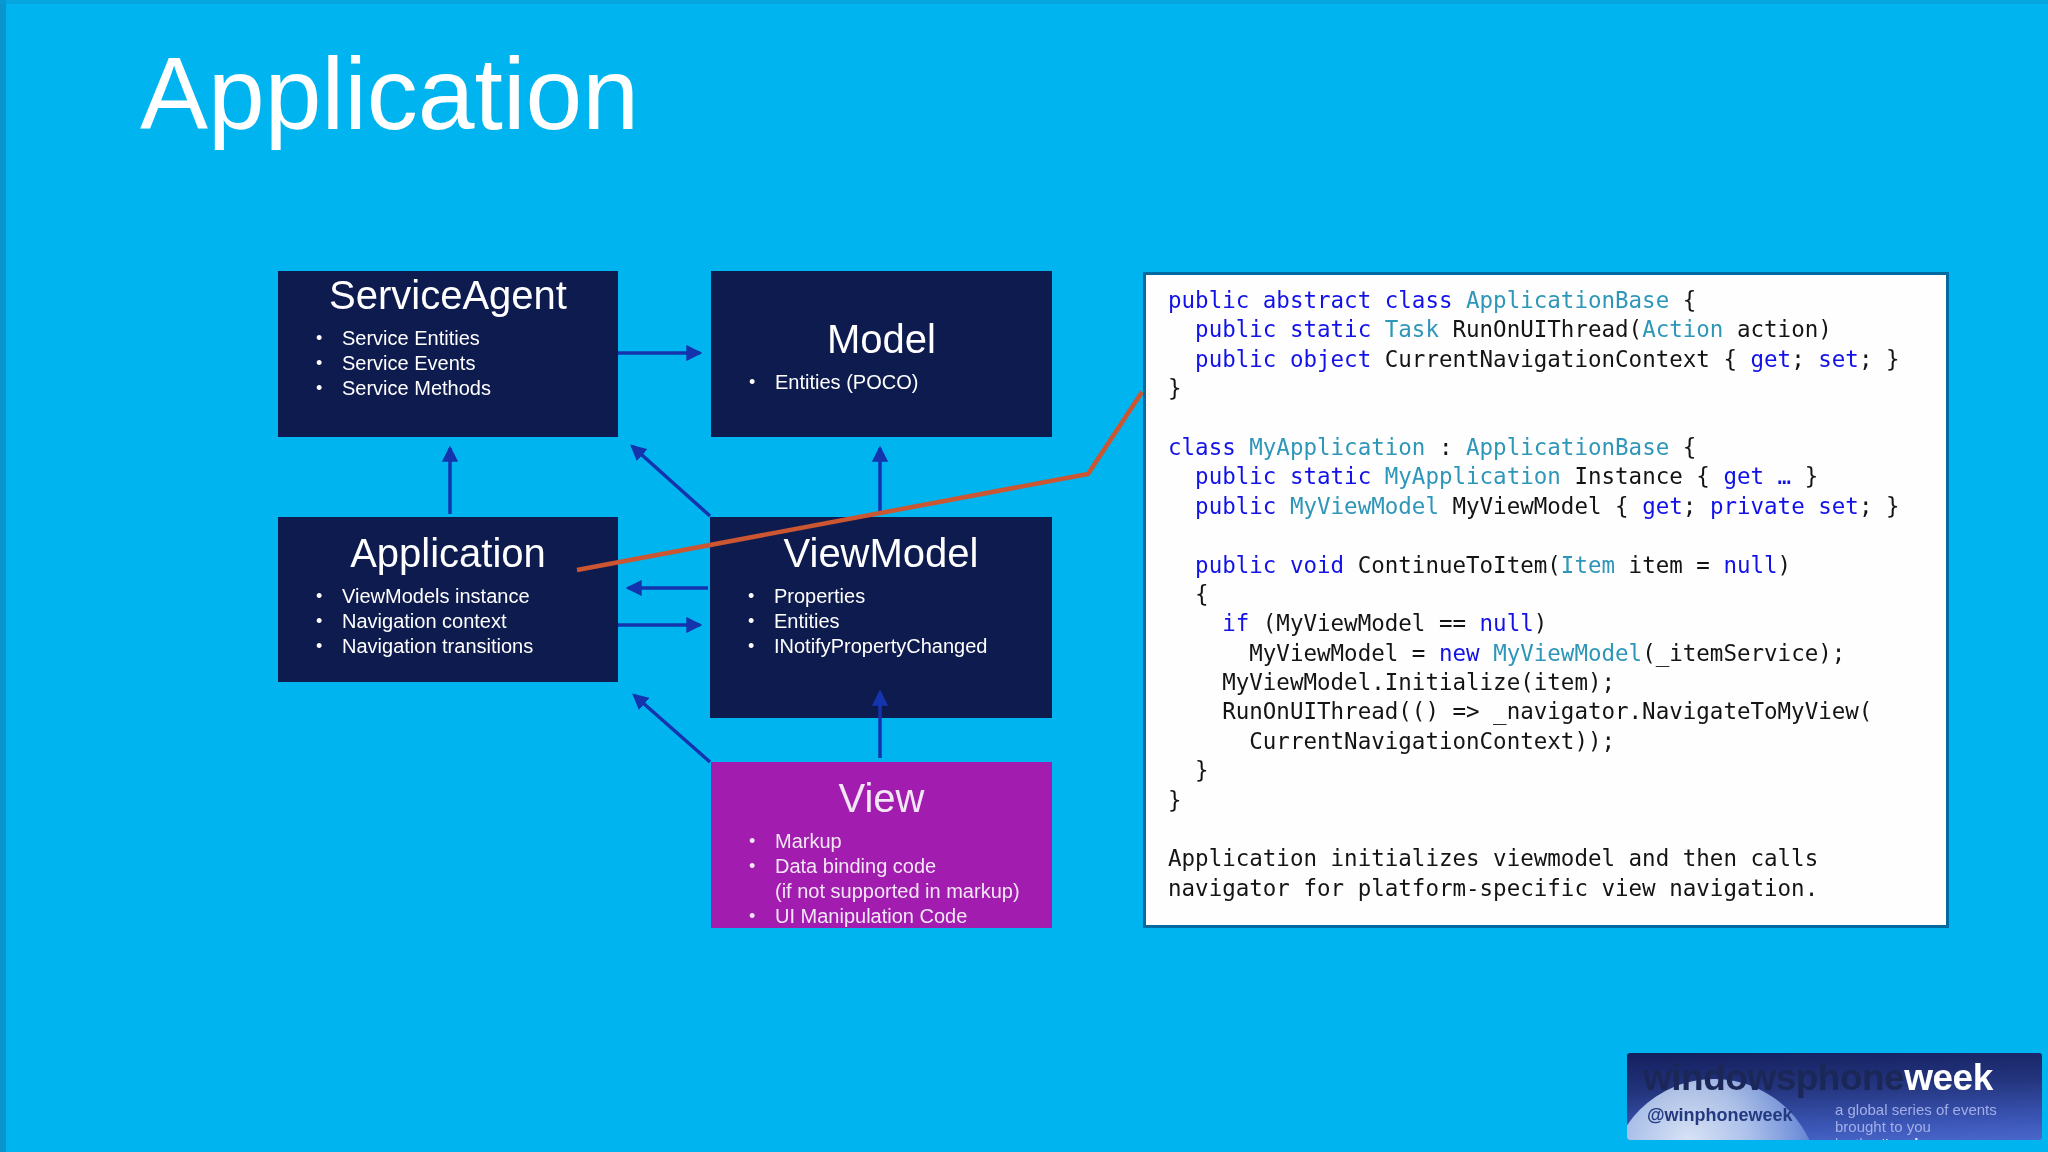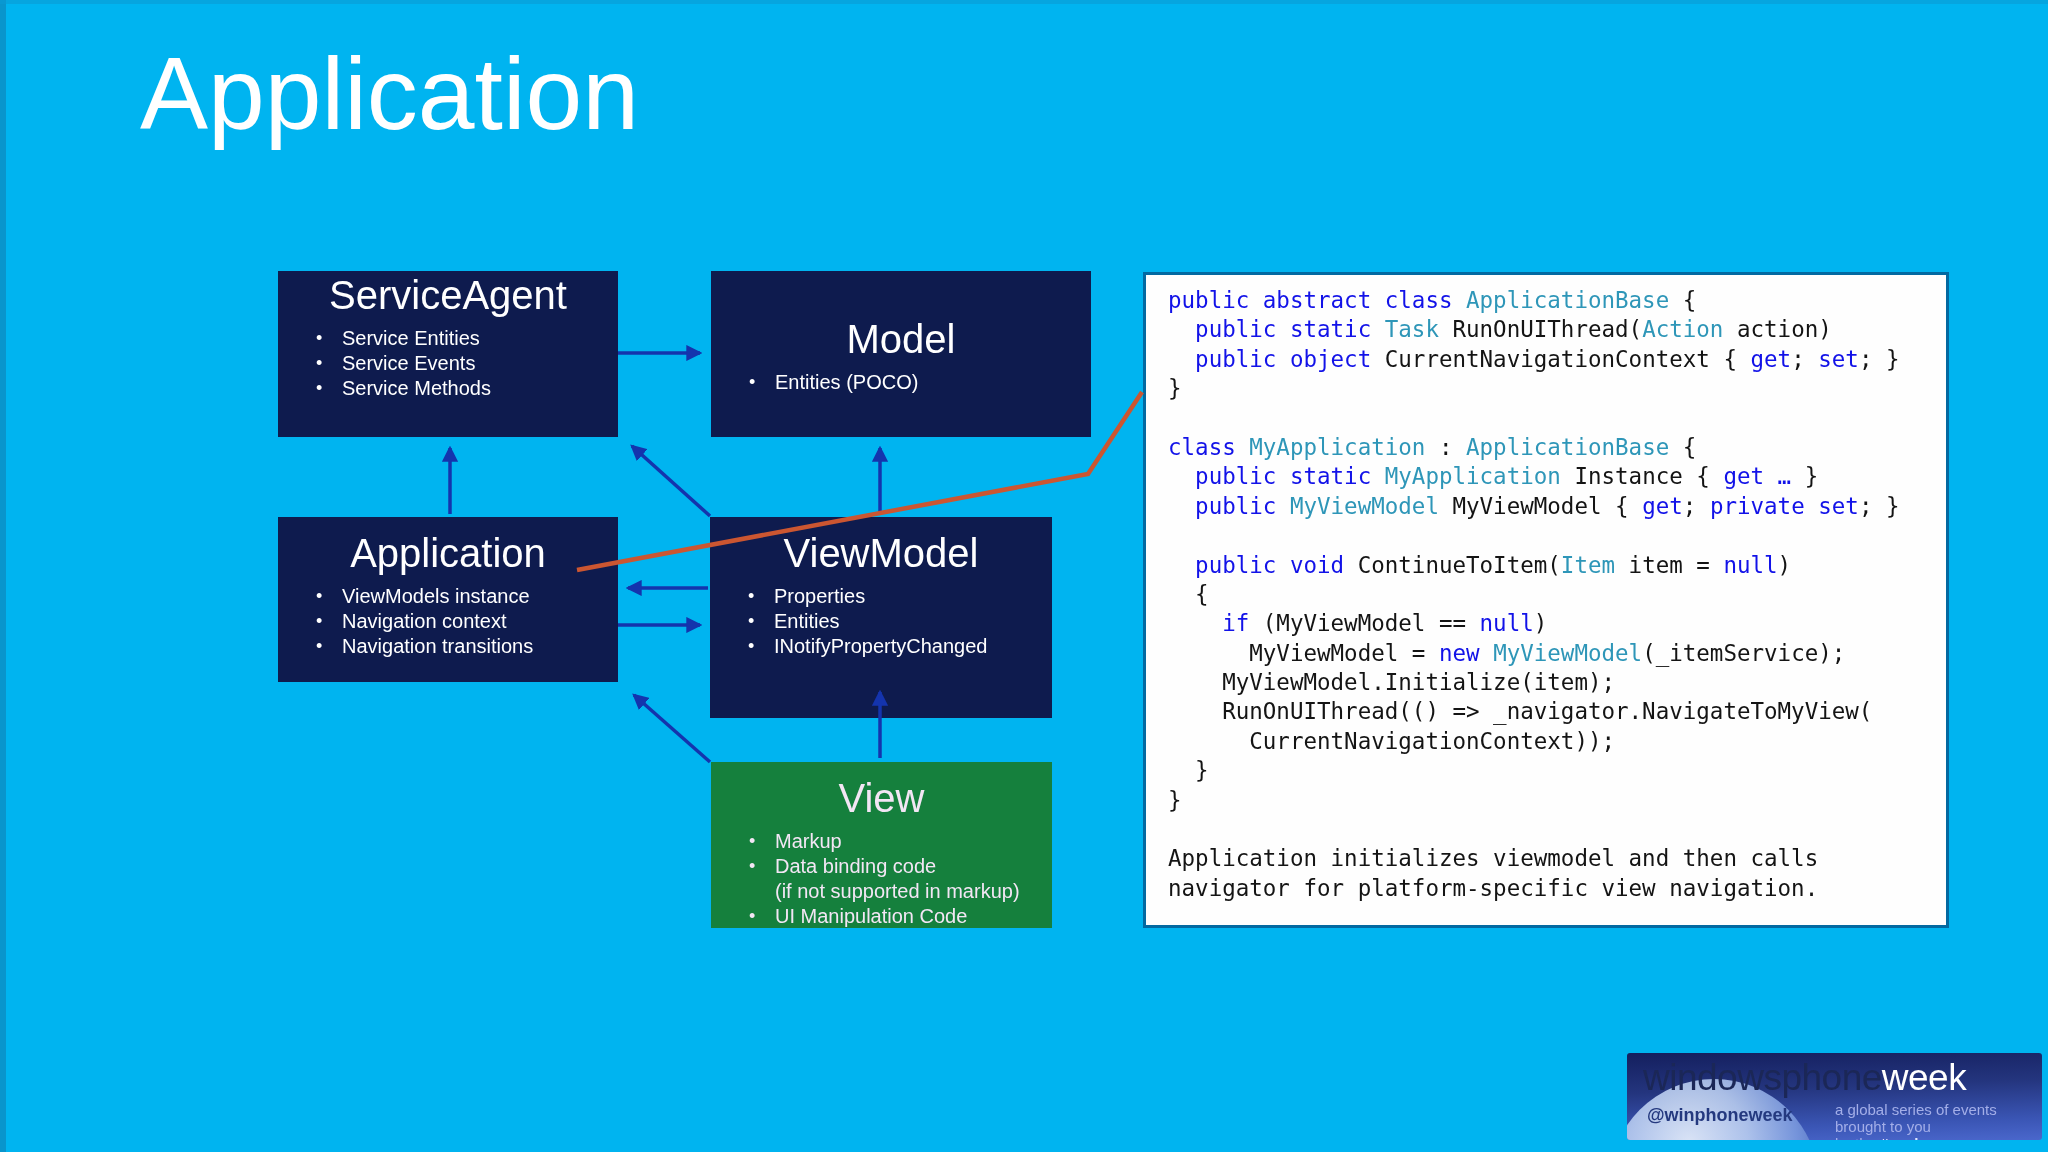--- a/index.html
+++ b/index.html
@@ -19,24 +19,24 @@
   
   .box{position:absolute; background:#0e1b4e; color:#ffffff; z-index:1; box-sizing:border-box;}
   .box-title{font-size:40px; line-height:48px; text-align:center; font-weight:400;}
   .box ul{list-style:none; margin:7px 0 0 0; padding:0;}
   .box li{
     position:relative; padding-left:64px; font-size:20px; line-height:25px;
     white-space:pre-line;
   }
   .box li::before{content:"•"; position:absolute; left:38px; top:0; font-size:18px;}
   #box-serviceagent{left:278px; top:271px; width:340px; height:166px; padding-top:0;}
-  #box-model      {left:711px; top:271px; width:380px; height:166px; padding-top:44px;}
+  #box-model      {left:711px; top:271px; width:341px; height:166px; padding-top:44px;}
   #box-application{left:278px; top:517px; width:340px; height:165px; padding-top:12px;}
   #box-viewmodel  {left:710px; top:517px; width:342px; height:201px; padding-top:12px;}
-  #box-view       {left:711px; top:762px; width:341px; height:166px; padding-top:12px; background:#15803d; color:#f3e6f5;}
+  #box-view       {left:711px; top:762px; width:341px; height:166px; padding-top:12px; background:#a21caf; color:#f3e6f5;}
 
   
   #connectors{position:absolute; left:0; top:0; z-index:5; pointer-events:none;}
 
   
   #code-panel{
     position:absolute; left:1143px; top:272px; width:806px; height:656px; z-index:2;
     background:#fefefe; border:3px solid #0369a1; box-sizing:border-box;
   }
   #code-pre{
@@ -54,21 +54,21 @@
     position:absolute; left:1627px; top:1053px; width:415px; height:87px; z-index:1;
     border-radius:3px; overflow:hidden;
     background:linear-gradient(178deg,#141f5e 0%,#24357e 40%,#3a55b4 78%,#4a67cc 100%);
   }
   #logo-globe{
     position:absolute; left:-18px; top:26px; width:210px; height:210px; border-radius:50%;
     background:radial-gradient(circle at 38% 30%, #eaf2fc 0%, #b9cdf0 30%, #7b9ade 55%, #3a57ae 80%, #27408f 100%);
     opacity:.9;
   }
   #logo-brand{
-    position:absolute; left:16px; top:4px; font-size:37px; font-weight:400; letter-spacing:-0.5px;
+    position:absolute; left:16px; top:4px; font-size:37px; font-weight:700; letter-spacing:-0.5px;
     white-space:nowrap;
   }
   .brand-dark{color:#1b2757;}
   .brand-light{color:#ffffff;}
   #logo-handle{
     position:absolute; left:20px; top:52px; font-size:18px; font-weight:700; color:#24397f;
   }
   #logo-tagline{
     position:absolute; left:208px; top:48px; width:200px;
     font-size:15px; line-height:17px; color:#a3aee8;

